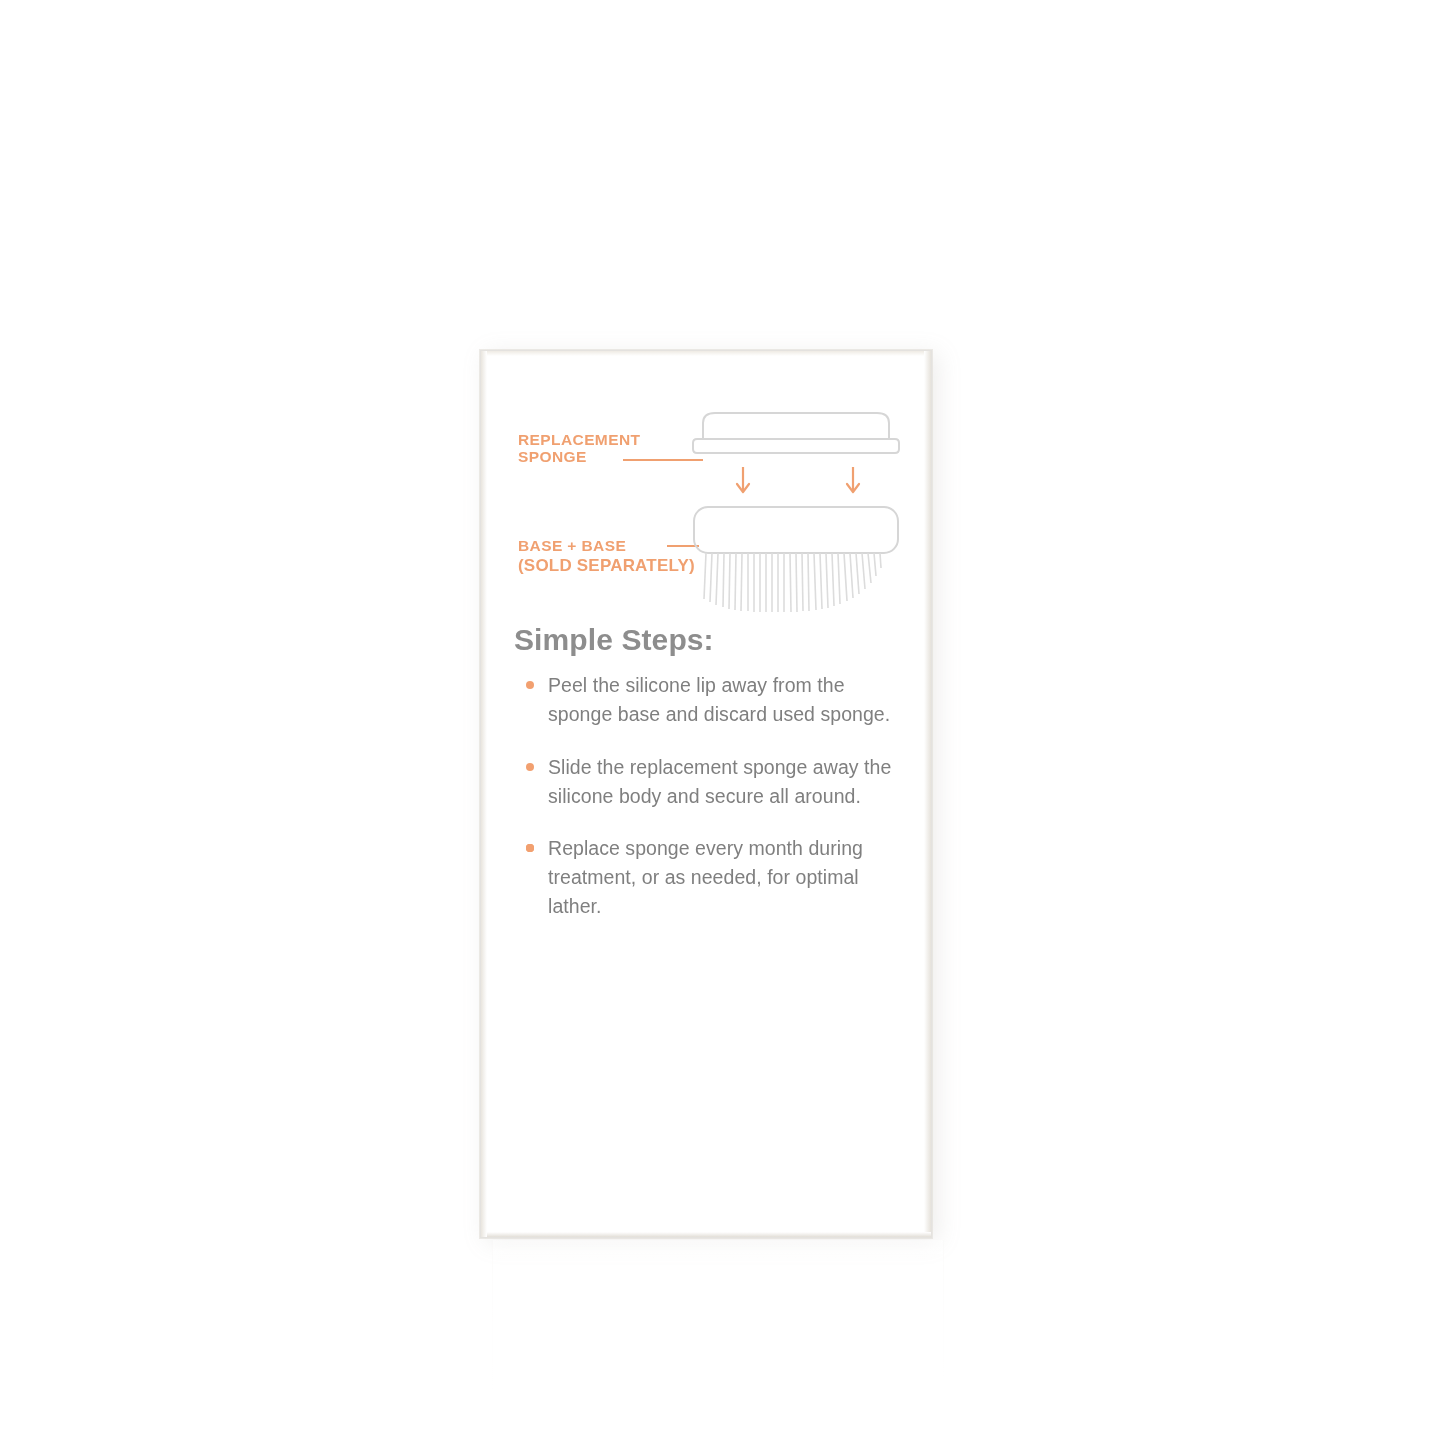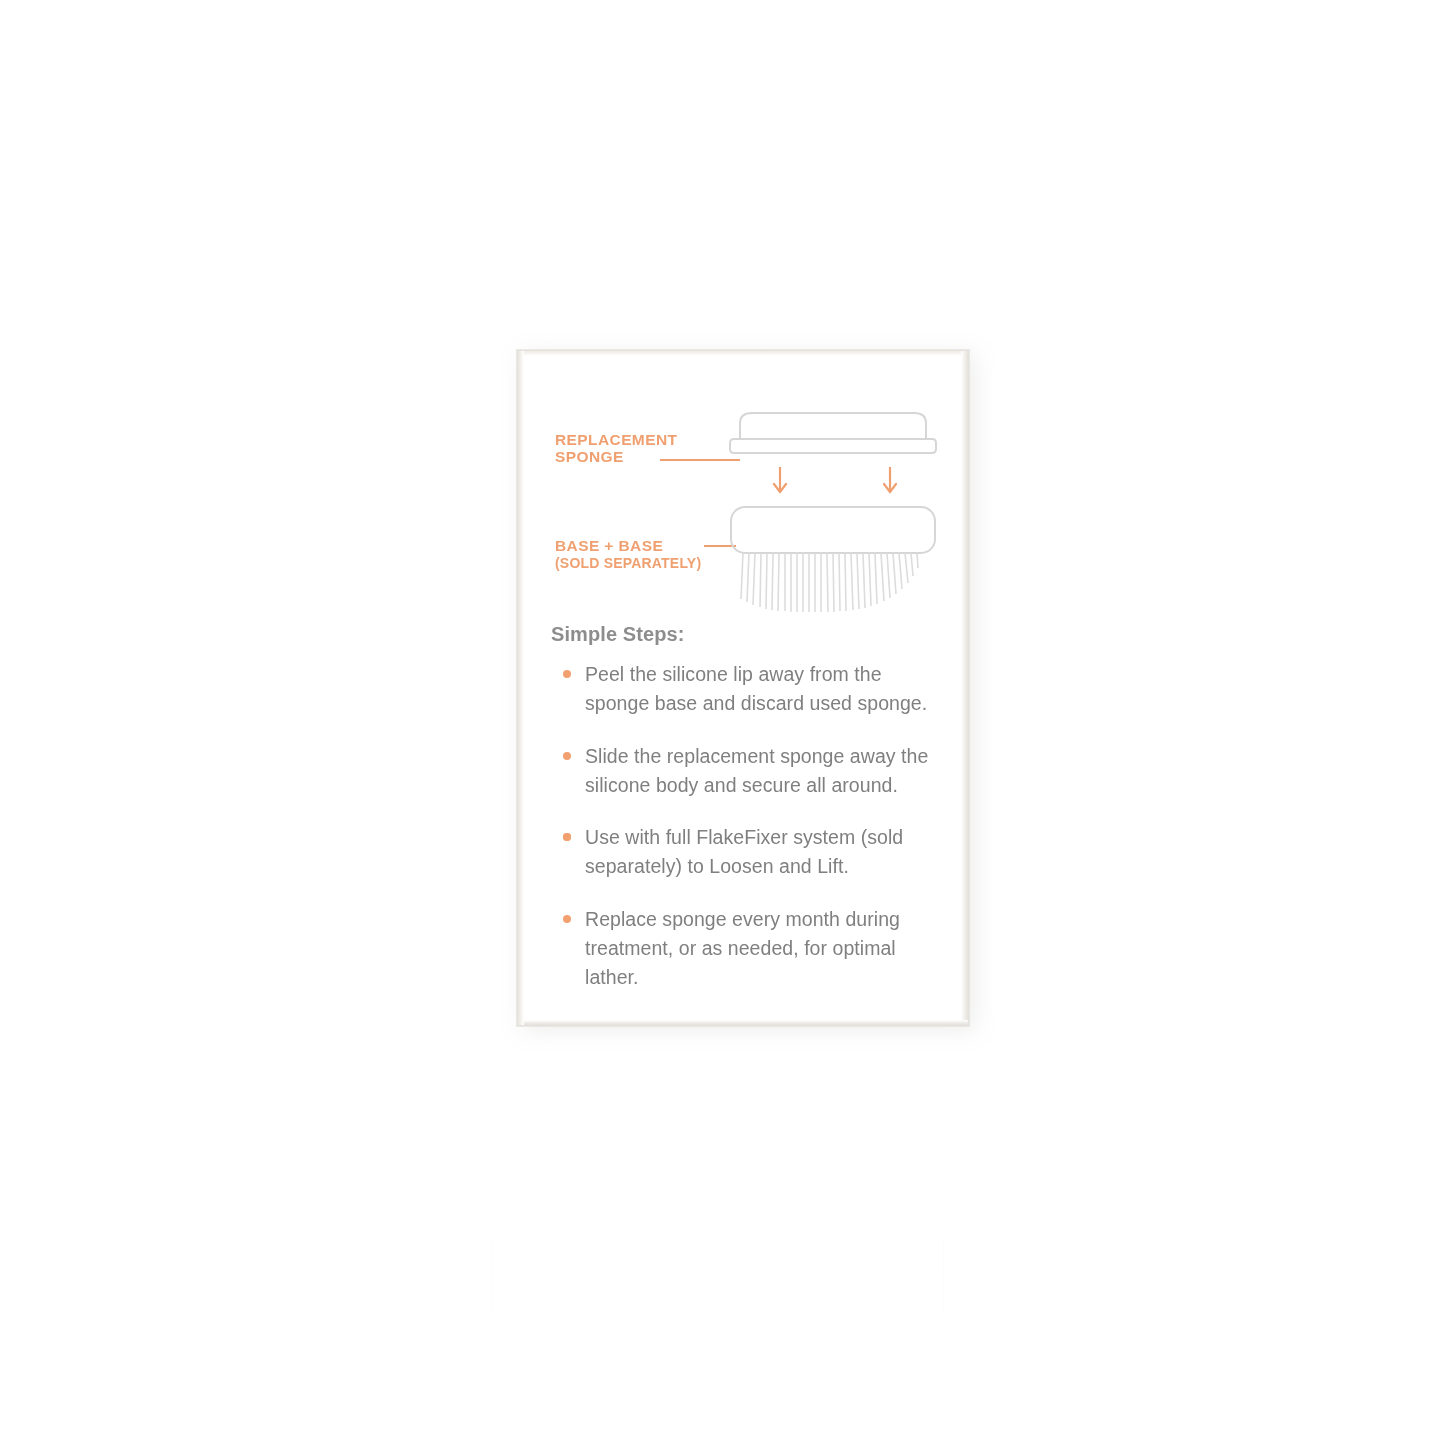--- a/index.html
+++ b/index.html
@@ -17,24 +17,24 @@
   #scene {
     position: relative;
     width: 1445px;
     height: 1445px;
     background: #ffffff;
   }
 
   
   #box {
     position: absolute;
-    left: 517px;
+    left: 480px;
     top: 350px;
     width: 452px;
-    height: 676px;
+    height: 888px;
     background: #ffffff;
     border: 1px solid #e4e2df;
     box-shadow: 0 0 0 1px rgba(222,218,212,0.55),
                 6px 4px 22px rgba(160,155,148,0.18);
     box-sizing: border-box;
     overflow: hidden;
   }
   
   #box::before {
     content: "";
@@ -88,21 +88,21 @@
     top: 44px;
     font-size: 15.5px;
   }
   .label-base {
     left: 37px;
     top: 150px;
     font-size: 15.5px;
   }
   .sub-label {
     display: block;
-    font-size: 14px;
+    font-size: 17px;
     font-weight: bold;
     letter-spacing: 0.2px;
     color: #f0a070;
     margin-top: 2px;
   }
 
   .leader {
     position: absolute;
     height: 2px;
     background: #f0a070;
@@ -118,21 +118,21 @@
 
   
   .steps {
     position: absolute;
     left: 33px;
     top: 272px;
     width: 400px;
   }
   .steps-title {
     color: #8d8d8d;
-    font-size: 20px;
+    font-size: 30px;
     font-weight: bold;
     margin: 0 0 14px 0;
     letter-spacing: 0.1px;
   }
   ul.step-list {
     list-style: none;
     margin: 8px;
     padding: 0;
   }
   ul.step-list li {
@@ -281,21 +281,20 @@
         </li>
         <li>
           <span class="bullet"></span>
           <span>Slide the replacement sponge away the silicone body and secure all around.</span>
         </li>
         <li>
           <span class="bullet"></span>
         </li>
         <li>
           <span class="bullet"></span>
-          <span>Use with full FlakeFixer system (sold separately) to Loosen and Lift.</span>
         </li>
         <li>
           <span class="bullet"></span>
           <span>Replace sponge every month during treatment, or as needed, for optimal lather.</span>
         </li>
       </ul>
     </div>
   </div>
 
   <div id="reflection">

